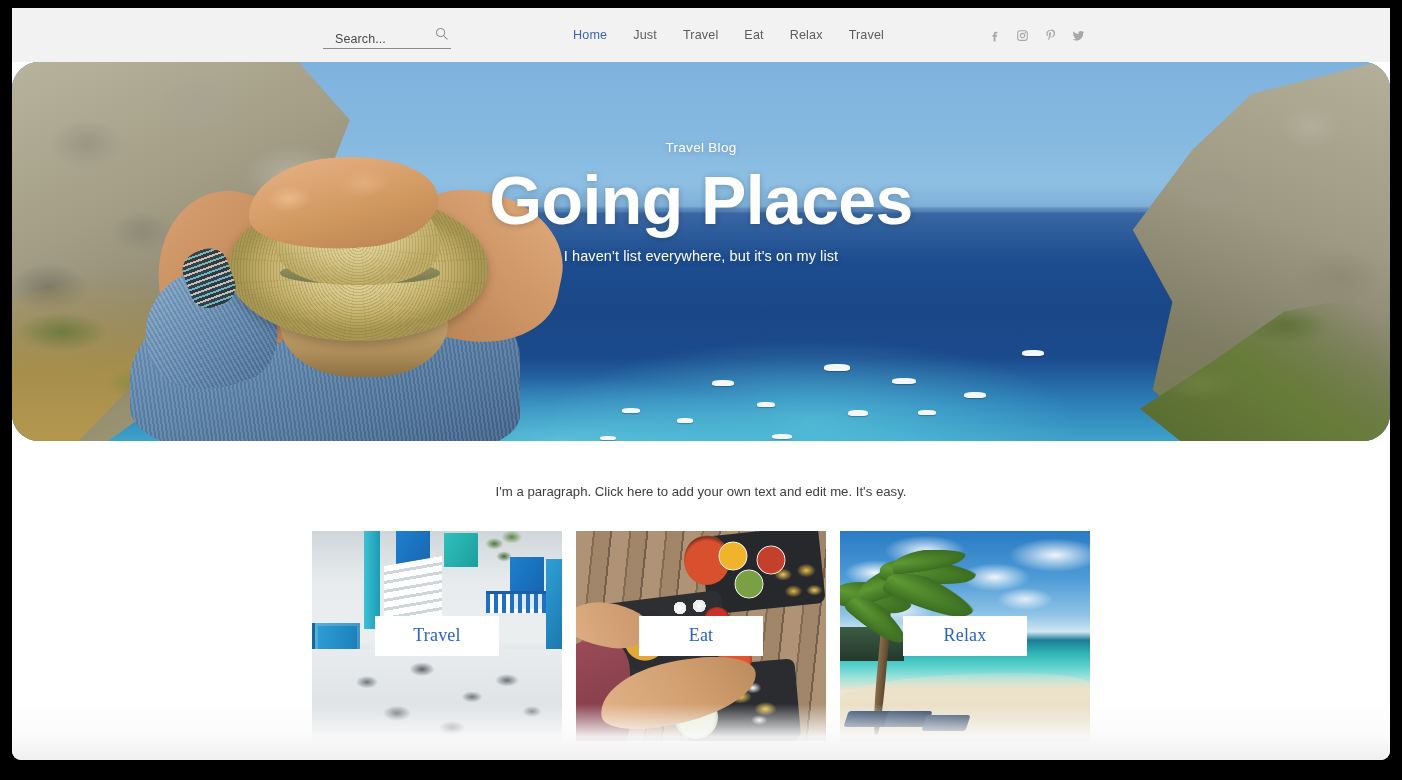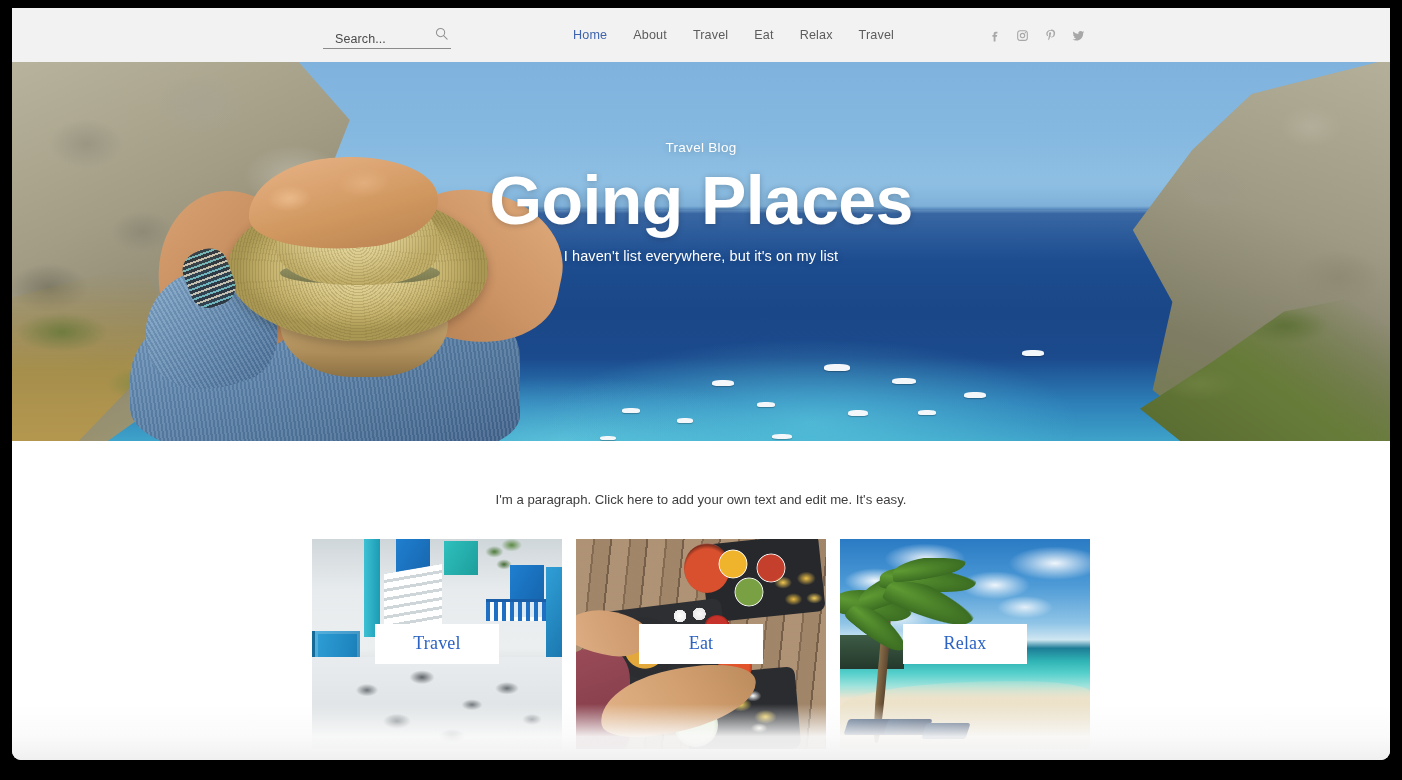--- a/index.html
+++ b/index.html
@@ -104,20 +104,21 @@
     cursor: pointer;
     display: block;
   }
 
   
   .hero {
     position: relative;
     height: 379px;
     overflow: hidden;
     background: #2f6ea8;
+    border-radius: 27px;
   }
 
   
   .hero-sky {
     position: absolute; inset: 0;
     background:
       linear-gradient(to bottom,
         #7fb3de 0%, #85b8e0 18%, #8ebfe3 32%, #7fb0d8 38%,
         #24579a 40%, #1d4d90 52%, #1a4787 66%, #1b4a8d 78%, #2d7fb8 90%, #3ea3c9 100%);
   }
@@ -297,21 +298,21 @@
   .content {
     background: #ffffff;
     padding-top: 42px;
     text-align: center;
   }
   .intro-para {
     font-size: 13.2px;
     color: #3d3d3d;
     line-height: 1.33;
     max-width: 720px;
-    margin: 8px auto;
+    margin: 0 auto;
   }
 
   .cards {
     margin-top: 30px;
     display: flex;
     justify-content: center;
     gap: 14px;
   }
   .card {
     position: relative;
@@ -573,21 +574,21 @@
       <div class="search-wrap">
         <input class="search-input" type="text" placeholder="Search..." style="">
         <svg class="search-icon" viewBox="0 0 24 24">
           <circle cx="10.5" cy="10.5" r="6.6" fill="none" stroke="#6e6e6e" stroke-width="1.7"></circle>
           <line x1="15.4" y1="15.4" x2="21" y2="21" stroke="#6e6e6e" stroke-width="1.7" stroke-linecap="round"></line>
         </svg>
       </div>
 
       <nav class="main-nav">
         <a class="nav-item active" href="#">Home</a>
-        <a class="nav-item" href="#">About</a>
+        <a class="nav-item" href="#">Just</a>
         <a class="nav-item" href="#">Travel</a>
         <a class="nav-item" href="#">Eat</a>
         <a class="nav-item" href="#">Relax</a>
         <a class="nav-item" href="#">Travel</a>
       </nav>
 
       <div class="social-bar">
         <svg class="social-icon" viewBox="0 0 24 24">
           <path d="M14.6 8.6h2.1V5.9h-2.5c-2.3 0-3.6 1.4-3.6 3.6v1.7H8.7v2.8h1.9v7.4h3V14h2.2l.4-2.8h-2.6V9.9c0-.8.3-1.3 1-1.3z"></path>
         </svg>

